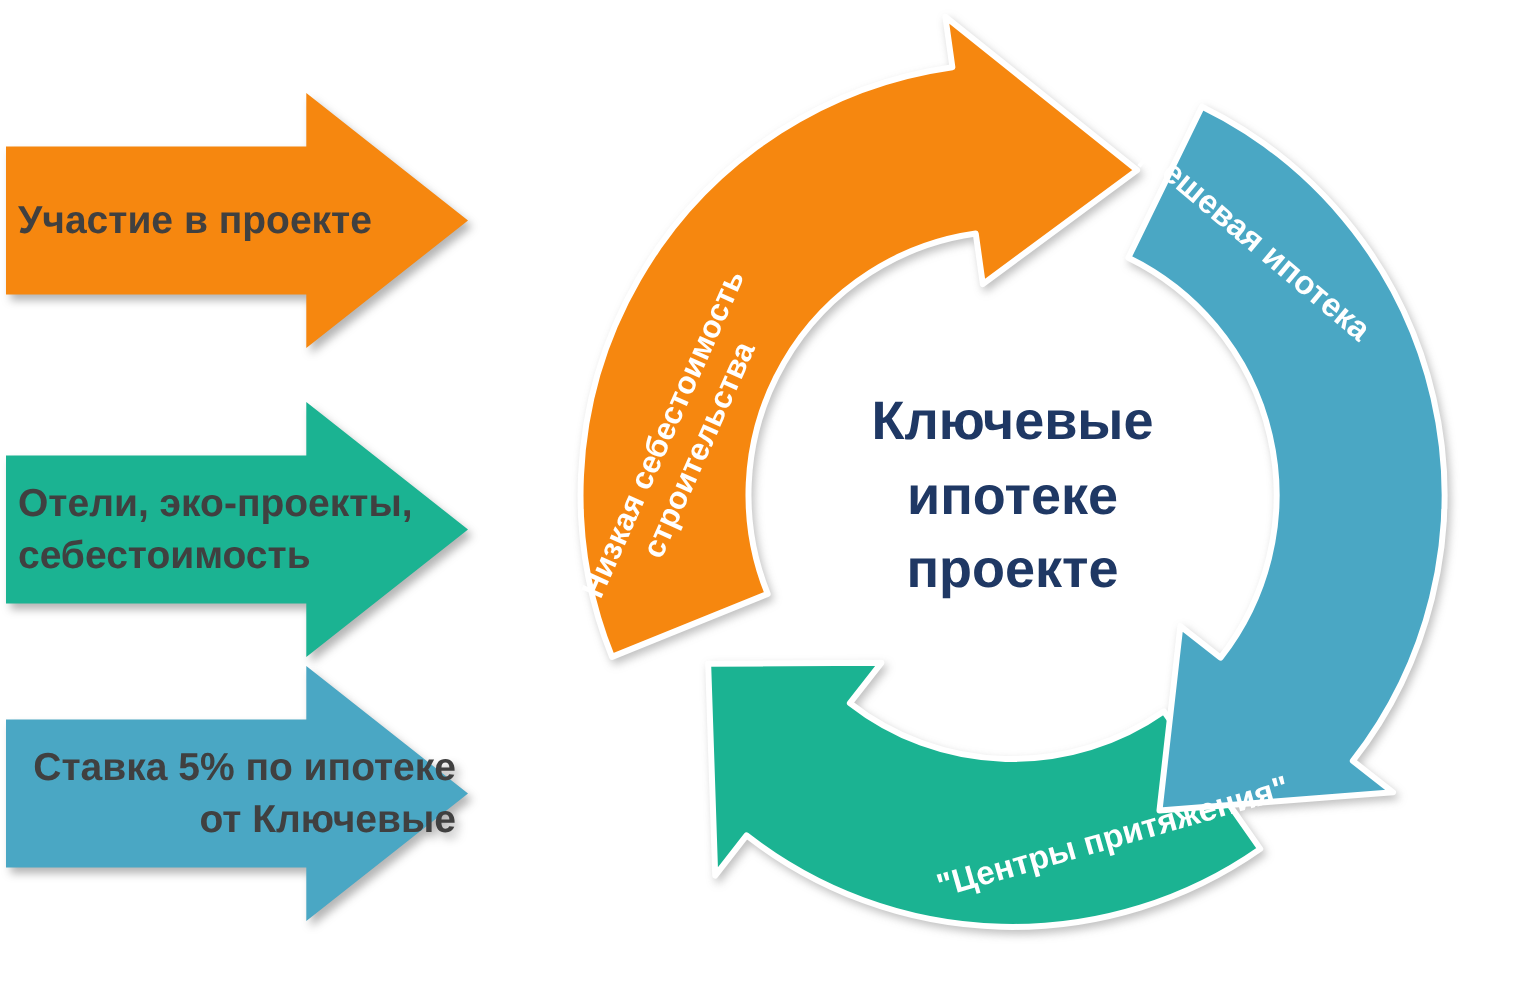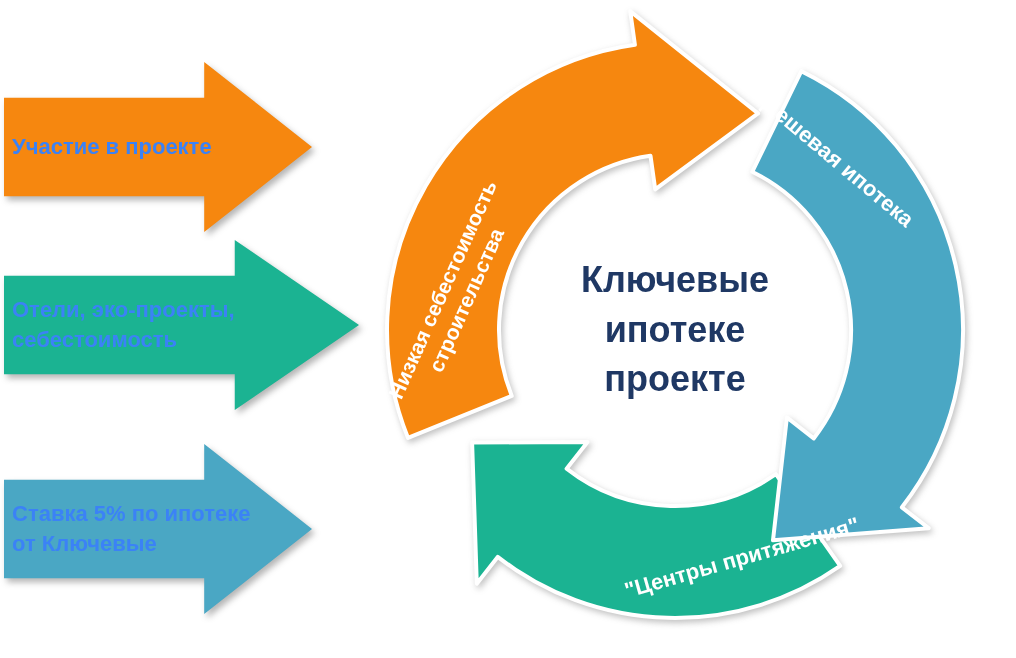--- a/index.html
+++ b/index.html
@@ -6,29 +6,29 @@
   .stage{
     position:relative;width:1016px;height:658px;background:#ffffff;overflow:hidden;
     font-family:"Liberation Sans",sans-serif;
   }
   
   .arrow-wrap{
     position:absolute;left:4px;width:308px;height:170px;
     filter:drop-shadow(3px 4px 3px rgba(90,90,90,.45));
   }
   .arrow-wrap.a1{top:62px;}
-  .arrow-wrap.a2{top:240px;padding-left:47px;}
-  .arrow-wrap.a3{top:444px;}
+  .arrow-wrap.a2{top:268px;}
+  .arrow-wrap.a3{top:444px;text-align:right;}
   .arrow-shape{
     position:absolute;inset:0;
     clip-path:polygon(0 21%,65% 21%,65% 0,100% 50%,65% 100%,65% 79%,0 79%);
   }
   .arrow-label{
     position:absolute;left:8px;top:50%;transform:translateY(-50%);
-    width:292px;color:#3b82f6;font-weight:700;font-size:22px;line-height:1.35;
+    width:292px;color:#404040;font-weight:700;font-size:26px;line-height:1.35;
     white-space:nowrap;
   }
   
   .cycle-svg{position:absolute;left:0;top:0;filter:drop-shadow(2px 3px 3px rgba(100,100,100,.4));}
   .cycle-label{
     position:absolute;transform-origin:center;color:#fff;font-weight:700;
     white-space:nowrap;text-align:center;
   }
   .cycle-label.construction{
     left:455px;top:295px;font-size:21px;line-height:1.25;

